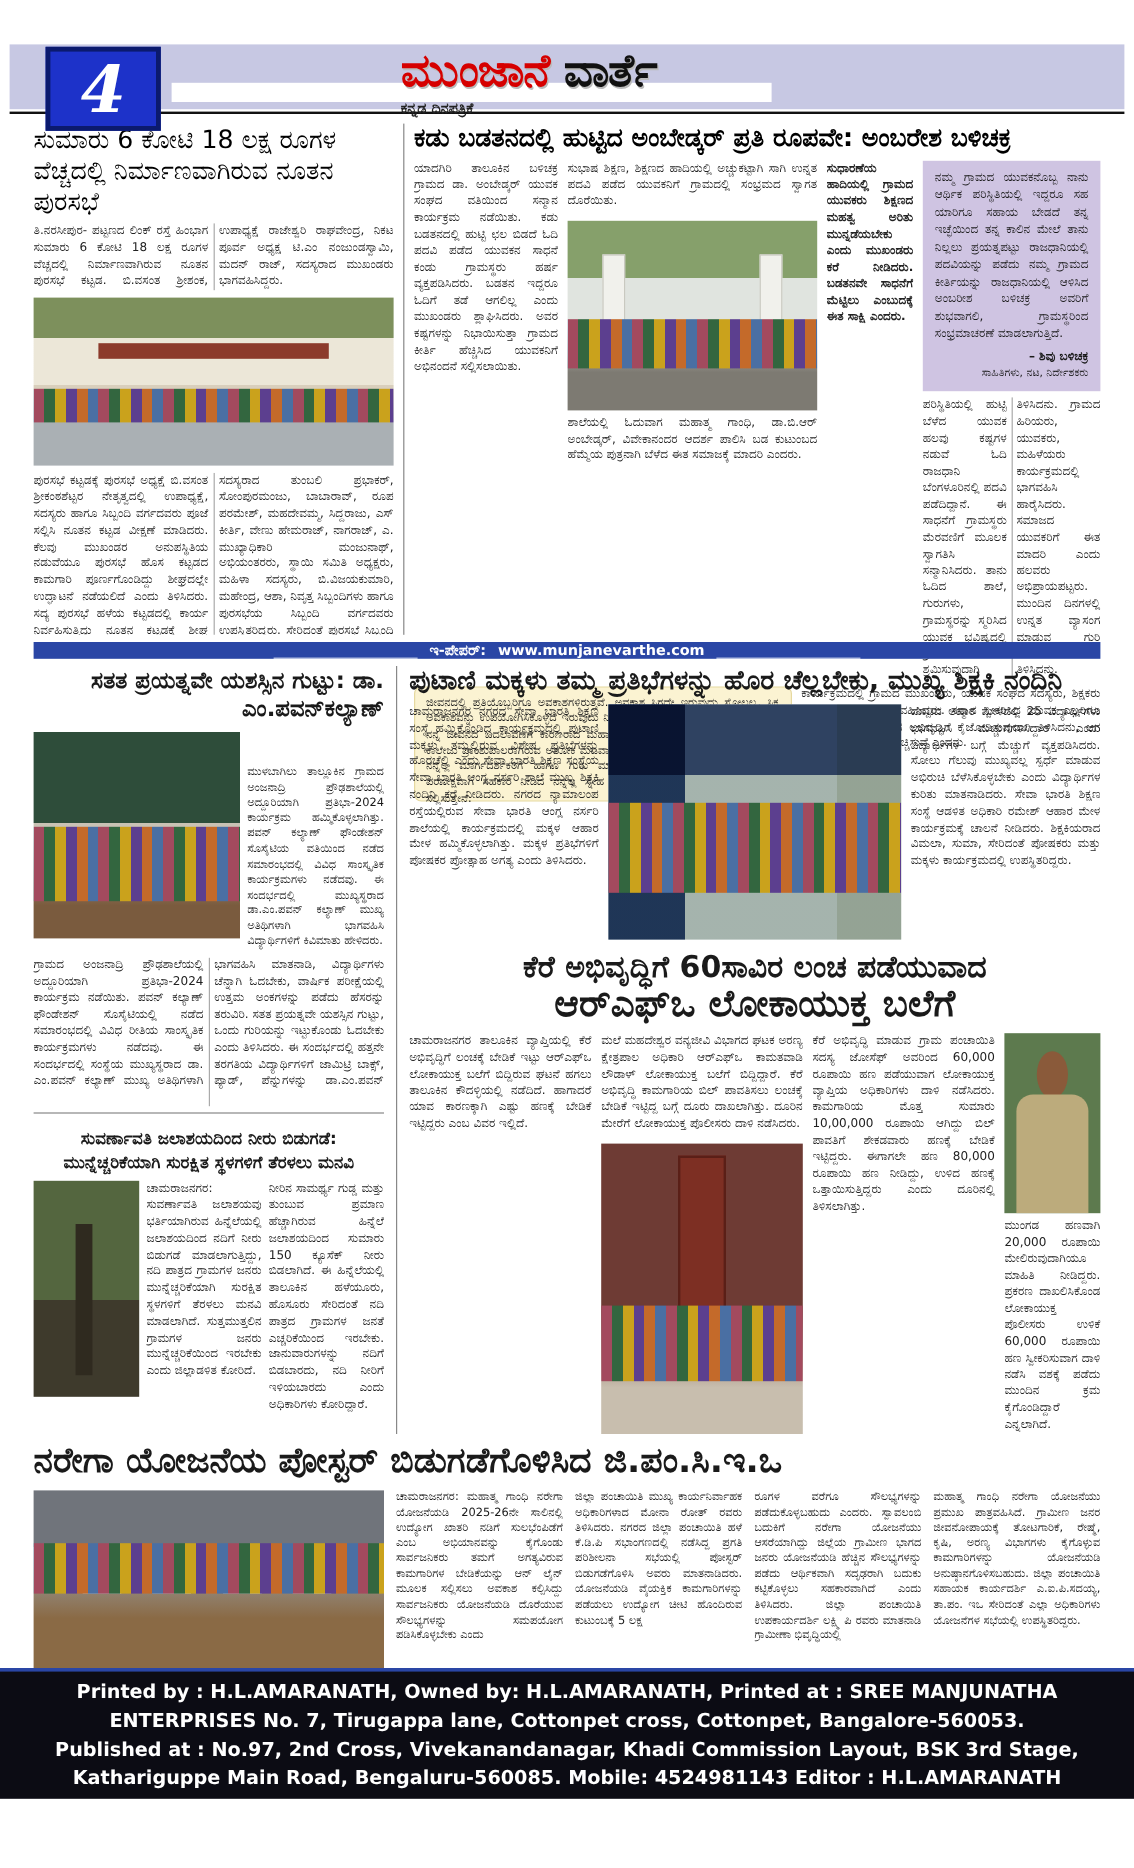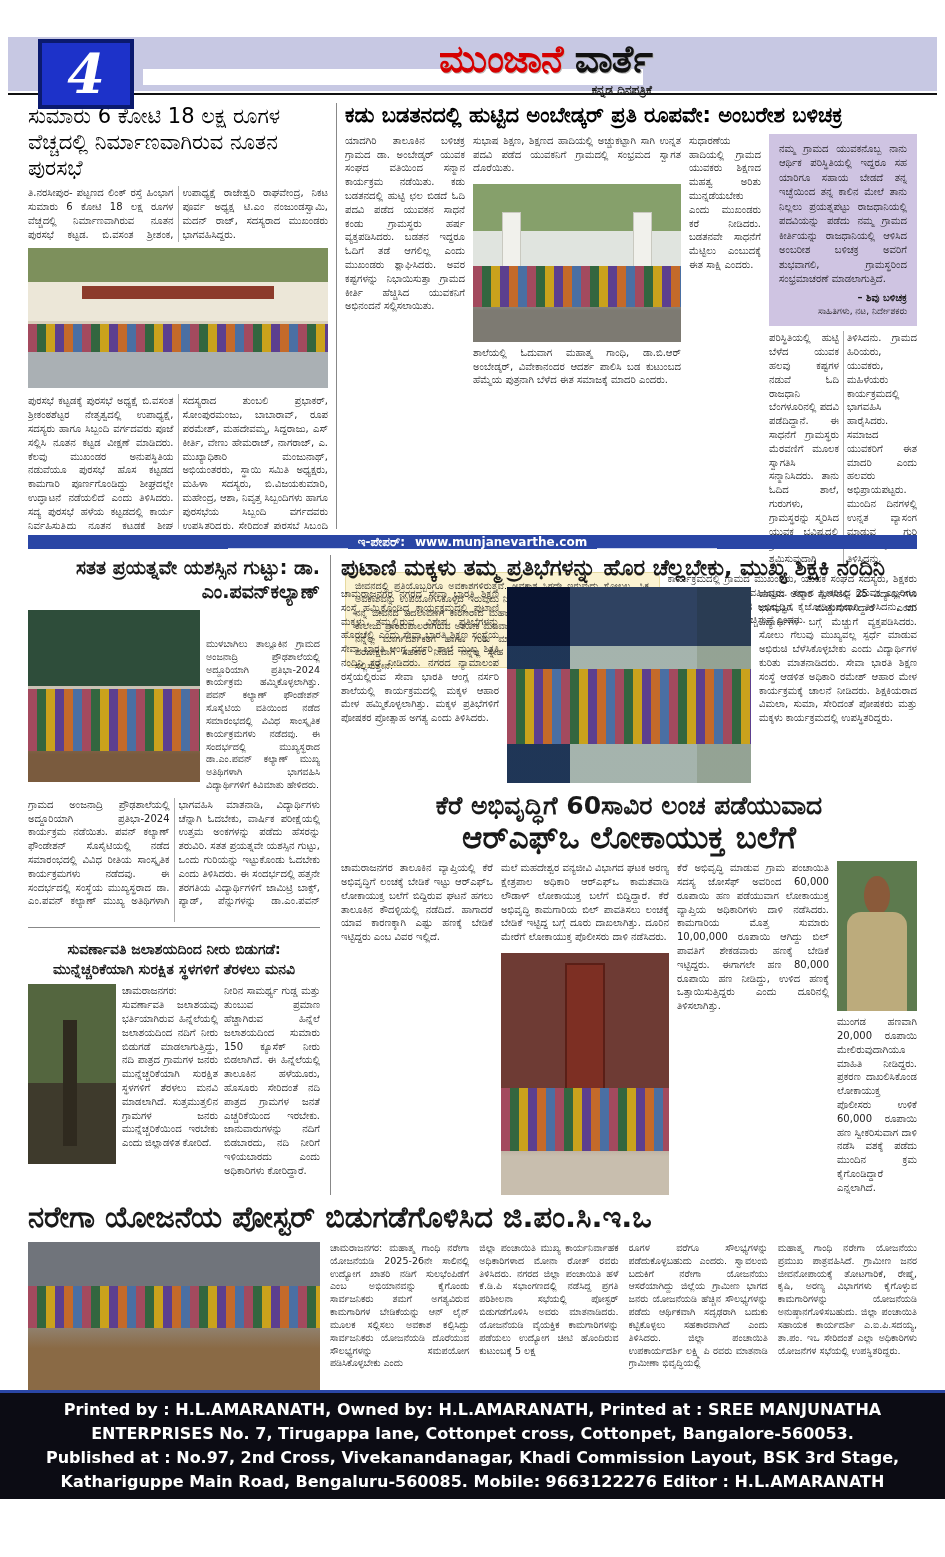--- a/index.html
+++ b/index.html
@@ -13,21 +13,21 @@
   
   .top-margin { height:54px; }
   .masthead-band { position:relative; margin:0 8px; height:78px; background:#c7c8e3; }
   .pageno-box {
     position:absolute; left:30px; top:2px; width:96px; height:70px;
     background:#1d32c9; border:4px solid #0b1a6e; color:#fff;
     font-size:54px; font-weight:bold; font-family:"DejaVu Serif","Liberation Serif",serif;
     display:flex; align-items:center; justify-content:center; font-style:italic;
   }
   .masthead-strip { position:absolute; left:135px; top:32px; width:500px; height:16px; background:#ffffff; }
-  .masthead-center { position:absolute; left:344px; top:2px; width:300px; text-align:right; }
+  .masthead-center { position:absolute; left:326px; top:2px; width:300px; text-align:left; }
   .masthead-title { font-size:38px; font-weight:bold; letter-spacing:-1px; line-height:1.1;
     text-shadow:1px 1px 0 #bbb; white-space:nowrap; }
   .mast-red { color:#d60000; }
   .mast-black { color:#111; }
   .masthead-tagline { font-size:12px; font-weight:bold; color:#222; margin-top:2px; }
   .header-right { position:absolute; right:12px; top:4px; width:260px; text-align:right; }
   .epaper-box { background:#ffffff; padding:2px 6px; font-size:12px; font-weight:bold; color:#111;
     display:inline-block; }
   .epaper-box .url { font-size:13px; }
   .date-kn { font-size:12px; font-weight:bold; color:#1a1a1a; margin-top:3px; }
@@ -42,21 +42,21 @@
 
   
   .sec-top { display:flex; gap:8px; padding:8px 28px 4px 28px; height:438px; }
   .panel-tl { width:300px; display:flex; flex-direction:column; }
   .hl-1 { font-size:21px; font-weight:normal; line-height:1.25; color:#000; }
   .panel-tr { flex:1; display:flex; flex-direction:column; }
   .hl-2 { font-size:21px; font-weight:bold; line-height:1.2; color:#000; white-space:nowrap; }
   .amb-grid { display:flex; gap:8px; margin-top:6px; flex:1; }
   .amb-c1 { width:120px; }
   .amb-mid { width:208px; display:flex; flex-direction:column; gap:4px; }
-  .amb-c3 { width:72px; }
+  .amb-c3 { width:72px;font-weight:bold; }
   .amb-right { flex:1; display:flex; flex-direction:column; gap:5px; }
   .purple-box { background:#cfc4e2; padding:8px 10px; font-size:10px; line-height:1.45; text-align:justify; }
   .purple-sign { text-align:right; font-weight:bold; margin-top:4px; }
   .purple-role { text-align:right; font-size:9px; }
   .amb-right-cols { columns:2; column-gap:8px; column-rule:1px solid #aaa; flex:1; }
   .amb-bottom { display:flex; gap:8px; margin-top:6px; height:96px; }
   .yellow-box { width:55%; background:#fbf3d2; border:1px solid #e6d9a0; border-radius:6px;
     padding:6px 9px; font-size:9.5px; line-height:1.4; text-align:justify; }
   .yellow-sign { text-align:right; font-weight:bold; margin-top:3px; }
   .amb-bottom-col { flex:1; }
@@ -200,21 +200,21 @@
       </div>
       <div class="h-sep"></div>
       <div class="hl-5a">
         <div>ಸುವರ್ಣಾವತಿ ಜಲಾಶಯದಿಂದ ನೀರು ಬಿಡುಗಡೆ:</div>
         <div>ಮುನ್ನೆಚ್ಚರಿಕೆಯಾಗಿ ಸುರಕ್ಷಿತ ಸ್ಥಳಗಳಿಗೆ ತೆರಳಲು ಮನವಿ</div>
       </div>
       <div class="suv-row">
         <div class="photo ph-tree" style="width:88px; height:180px;">
           <div class="trunk"></div>
         </div>
-        <div class="suv-col body-txt" style="overflow:hidden;font-family:Liberation Serif, serif;">ಚಾಮರಾಜನಗರ: ಸುವರ್ಣಾವತಿ ಜಲಾಶಯವು ಭರ್ತಿಯಾಗಿರುವ ಹಿನ್ನೆಲೆಯಲ್ಲಿ ಜಲಾಶಯದಿಂದ ನದಿಗೆ ನೀರು ಬಿಡುಗಡೆ ಮಾಡಲಾಗುತ್ತಿದ್ದು, ನದಿ ಪಾತ್ರದ ಗ್ರಾಮಗಳ ಜನರು ಮುನ್ನೆಚ್ಚರಿಕೆಯಾಗಿ ಸುರಕ್ಷಿತ ಸ್ಥಳಗಳಿಗೆ ತೆರಳಲು ಮನವಿ ಮಾಡಲಾಗಿದೆ. ಸುತ್ತಮುತ್ತಲಿನ ಗ್ರಾಮಗಳ ಜನರು ಮುನ್ನೆಚ್ಚರಿಕೆಯಿಂದ ಇರಬೇಕು ಎಂದು ಜಿಲ್ಲಾಡಳಿತ ಕೋರಿದೆ.</div>
+        <div class="suv-col body-txt" style="overflow:hidden;">ಚಾಮರಾಜನಗರ: ಸುವರ್ಣಾವತಿ ಜಲಾಶಯವು ಭರ್ತಿಯಾಗಿರುವ ಹಿನ್ನೆಲೆಯಲ್ಲಿ ಜಲಾಶಯದಿಂದ ನದಿಗೆ ನೀರು ಬಿಡುಗಡೆ ಮಾಡಲಾಗುತ್ತಿದ್ದು, ನದಿ ಪಾತ್ರದ ಗ್ರಾಮಗಳ ಜನರು ಮುನ್ನೆಚ್ಚರಿಕೆಯಾಗಿ ಸುರಕ್ಷಿತ ಸ್ಥಳಗಳಿಗೆ ತೆರಳಲು ಮನವಿ ಮಾಡಲಾಗಿದೆ. ಸುತ್ತಮುತ್ತಲಿನ ಗ್ರಾಮಗಳ ಜನರು ಮುನ್ನೆಚ್ಚರಿಕೆಯಿಂದ ಇರಬೇಕು ಎಂದು ಜಿಲ್ಲಾಡಳಿತ ಕೋರಿದೆ.</div>
         <div class="suv-col body-txt" style="overflow:hidden;">ನೀರಿನ ಸಾಮರ್ಥ್ಯ ಗುಡ್ಡ ಮತ್ತು ತುಂಬುವ ಪ್ರಮಾಣ ಹೆಚ್ಚಾಗಿರುವ ಹಿನ್ನೆಲೆ ಜಲಾಶಯದಿಂದ ಸುಮಾರು 150 ಕ್ಯೂಸೆಕ್ ನೀರು ಬಿಡಲಾಗಿದೆ. ಈ ಹಿನ್ನೆಲೆಯಲ್ಲಿ ತಾಲೂಕಿನ ಹಳೆಯೂರು, ಹೊಸೂರು ಸೇರಿದಂತೆ ನದಿ ಪಾತ್ರದ ಗ್ರಾಮಗಳ ಜನತೆ ಎಚ್ಚರಿಕೆಯಿಂದ ಇರಬೇಕು. ಜಾನುವಾರುಗಳನ್ನು ನದಿಗೆ ಬಿಡಬಾರದು, ನದಿ ನೀರಿಗೆ ಇಳಿಯಬಾರದು ಎಂದು ಅಧಿಕಾರಿಗಳು ಕೋರಿದ್ದಾರೆ.</div>
       </div>
     </div>
 
     <div class="panel-mr">
       <div class="hl-4">ಪುಟಾಣಿ ಮಕ್ಕಳು ತಮ್ಮ ಪ್ರತಿಭೆಗಳನ್ನು ಹೊರ ಚೆಲ್ಲಬೇಕು, ಮುಖ್ಯ ಶಿಕ್ಷಕಿ ನಂದಿನಿ</div>
       <div class="putani-row">
         <div class="putani-c body-txt" style="overflow:hidden;">ಚಾಮರಾಜನಗರ ನಗರದ ಸೇವಾ ಭಾರತಿ ಶಿಕ್ಷಣ ಸಂಸ್ಥೆ ಹಮ್ಮಿಕೊಂಡಿದ್ದ ಕಾರ್ಯಕ್ರಮದಲ್ಲಿ ಪುಟಾಣಿ ಮಕ್ಕಳು ತಮ್ಮಲ್ಲಿರುವ ವಿಶೇಷ ಪ್ರತಿಭೆಗಳನ್ನು ಹೊರಚೆಲ್ಲಿ ಎಂದು ಸೇವಾ ಭಾರತಿ ಶಿಕ್ಷಣ ಸಂಸ್ಥೆಯ ಸೇವಾ ಭಾರತಿ ಆಂಗ್ಲ ನರ್ಸರಿ ಶಾಲೆ ಮುಖ್ಯ ಶಿಕ್ಷಕಿ ನಂದಿನಿ ಕರೆ ನೀಡಿದರು. ನಗರದ ನ್ಯಾಮಾಲಂಪ ರಸ್ತೆಯಲ್ಲಿರುವ ಸೇವಾ ಭಾರತಿ ಆಂಗ್ಲ ನರ್ಸರಿ ಶಾಲೆಯಲ್ಲಿ ಕಾರ್ಯಕ್ರಮದಲ್ಲಿ ಮಕ್ಕಳ ಆಹಾರ ಮೇಳ ಹಮ್ಮಿಕೊಳ್ಳಲಾಗಿತ್ತು. ಮಕ್ಕಳ ಪ್ರತಿಭೆಗಳಿಗೆ ಪೋಷಕರ ಪ್ರೋತ್ಸಾಹ ಅಗತ್ಯ ಎಂದು ತಿಳಿಸಿದರು.</div>
         <div class="photo ph-children" style="flex:1;">
           <div class="strip" style="top:42%; height:38%;"></div>
@@ -256,16 +256,16 @@
       </div>
       <div class="narega-col" style="overflow:hidden;">ಚಾಮರಾಜನಗರ: ಮಹಾತ್ಮ ಗಾಂಧಿ ನರೇಗಾ ಯೋಜನೆಯಡಿ 2025-26ನೇ ಸಾಲಿನಲ್ಲಿ ಉದ್ಯೋಗ ಖಾತರಿ ನಡಿಗೆ ಸುಲಭೆಂಪಿಡೆಗೆ ಎಂಬ ಅಭಿಯಾನವನ್ನು ಕೈಗೊಂಡು ಸಾರ್ವಜನಿಕರು ತಮಗೆ ಅಗತ್ಯವಿರುವ ಕಾಮಗಾರಿಗಳ ಬೇಡಿಕೆಯನ್ನು ಆನ್ ಲೈನ್ ಮೂಲಕ ಸಲ್ಲಿಸಲು ಅವಕಾಶ ಕಲ್ಪಿಸಿದ್ದು ಸಾರ್ವಜನಿಕರು ಯೋಜನೆಯಡಿ ದೊರೆಯುವ ಸೌಲಭ್ಯಗಳನ್ನು ಸಮಪಯೋಗ ಪಡಿಸಿಕೊಳ್ಳಬೇಕು ಎಂದು</div>
       <div class="narega-col" style="overflow:hidden;">ಜಿಲ್ಲಾ ಪಂಚಾಯಿತಿ ಮುಖ್ಯ ಕಾರ್ಯನಿರ್ವಾಹಕ ಅಧಿಕಾರಿಗಳಾದ ಮೋನಾ ರೋತ್ ರವರು ತಿಳಿಸಿದರು. ನಗರದ ಜಿಲ್ಲಾ ಪಂಚಾಯಿತಿ ಹಳೆ ಕೆ.ಡಿ.ಪಿ ಸಭಾಂಗಣದಲ್ಲಿ ನಡೆಸಿದ್ದ ಪ್ರಗತಿ ಪರಿಶೀಲನಾ ಸಭೆಯಲ್ಲಿ ಪೋಸ್ಟರ್ ಬಿಡುಗಡೆಗೊಳಿಸಿ ಅವರು ಮಾತನಾಡಿದರು. ಯೋಜನೆಯಡಿ ವೈಯಕ್ತಿಕ ಕಾಮಗಾರಿಗಳನ್ನು ಪಡೆಯಲು ಉದ್ಯೋಗ ಚೀಟಿ ಹೊಂದಿರುವ ಕುಟುಂಬಕ್ಕೆ 5 ಲಕ್ಷ</div>
       <div class="narega-col" style="overflow:hidden;">ರೂಗಳ ವರೆಗೂ ಸೌಲಭ್ಯಗಳನ್ನು ಪಡೆದುಕೊಳ್ಳಬಹುದು ಎಂದರು. ಸ್ವಾವಲಂಬಿ ಬದುಕಿಗೆ ನರೇಗಾ ಯೋಜನೆಯು ಆಸರೆಯಾಗಿದ್ದು ಜಿಲ್ಲೆಯ ಗ್ರಾಮೀಣ ಭಾಗದ ಜನರು ಯೋಜನೆಯಡಿ ಹೆಚ್ಚಿನ ಸೌಲಭ್ಯಗಳನ್ನು ಪಡೆದು ಆರ್ಥಿಕವಾಗಿ ಸದೃಢರಾಗಿ ಬದುಕು ಕಟ್ಟಿಕೊಳ್ಳಲು ಸಹಕಾರವಾಗಿದೆ ಎಂದು ತಿಳಿಸಿದರು. ಜಿಲ್ಲಾ ಪಂಚಾಯಿತಿ ಉಪಕಾರ್ಯದರ್ಶಿ ಲಕ್ಷ್ಮಿ ಪಿ ರವರು ಮಾತನಾಡಿ ಗ್ರಾಮೀಣಾ ಭಿವೃದ್ಧಿಯಲ್ಲಿ</div>
       <div class="narega-col" style="overflow:hidden;">ಮಹಾತ್ಮ ಗಾಂಧಿ ನರೇಗಾ ಯೋಜನೆಯು ಪ್ರಮುಖ ಪಾತ್ರವಹಿಸಿದೆ. ಗ್ರಾಮೀಣ ಜನರ ಜೀವನೋಪಾಯಕ್ಕೆ ತೋಟಗಾರಿಕೆ, ರೇಷ್ಮೆ, ಕೃಷಿ, ಅರಣ್ಯ ವಿಭಾಗಗಳು ಕೈಗೊಳ್ಳುವ ಕಾಮಗಾರಿಗಳನ್ನು ಯೋಜನೆಯಡಿ ಅನುಷ್ಠಾನಗೊಳಿಸಬಹುದು. ಜಿಲ್ಲಾ ಪಂಚಾಯಿತಿ ಸಹಾಯಕ ಕಾರ್ಯದರ್ಶಿ ಎ.ಐ.ಪಿ.ಸದಯ್ಯ, ತಾ.ಪಂ. ಇಒ ಸೇರಿದಂತೆ ಎಲ್ಲಾ ಅಧಿಕಾರಿಗಳು ಯೋಜನೆಗಳ ಸಭೆಯಲ್ಲಿ ಉಪಸ್ಥಿತರಿದ್ದರು.</div>
     </div>
   </section>
 
   <footer class="footer">
     <div>Printed by : H.L.AMARANATH, Owned by: H.L.AMARANATH, Printed at : SREE MANJUNATHA ENTERPRISES No. 7, Tirugappa lane, Cottonpet cross, Cottonpet, Bangalore-560053.</div>
-    <div>Published at : No.97, 2nd Cross, Vivekanandanagar, Khadi Commission Layout, BSK 3rd Stage, Kathariguppe Main Road, Bengaluru-560085. Mobile: 9663122276 Editor : H.L.AMARANATH</div>
+    <div>Published at : No.97, 2nd Cross, Vivekanandanagar, Khadi Commission Layout, BSK 3rd Stage, Kathariguppe Main Road, Bengaluru-560085. Mobile: 4524981143 Editor : H.L.AMARANATH</div>
   </footer>
 
 </div>
 
 </body></html>

